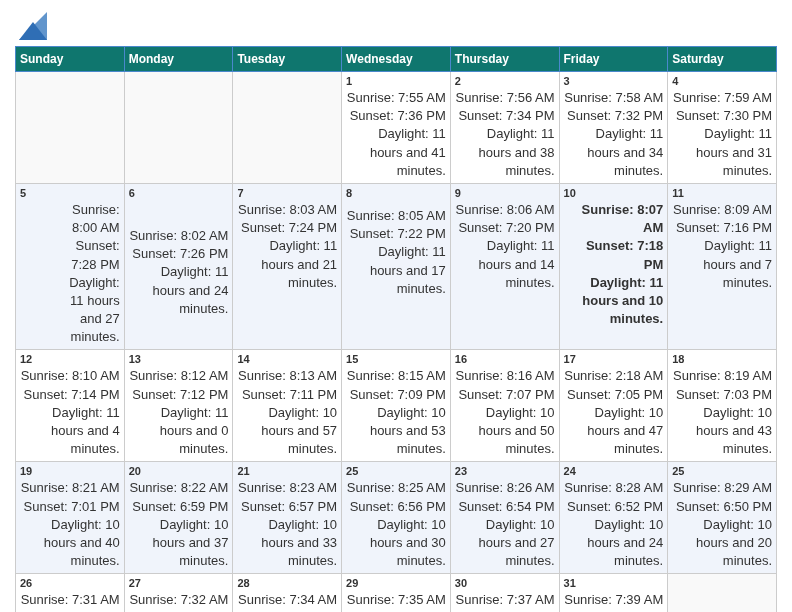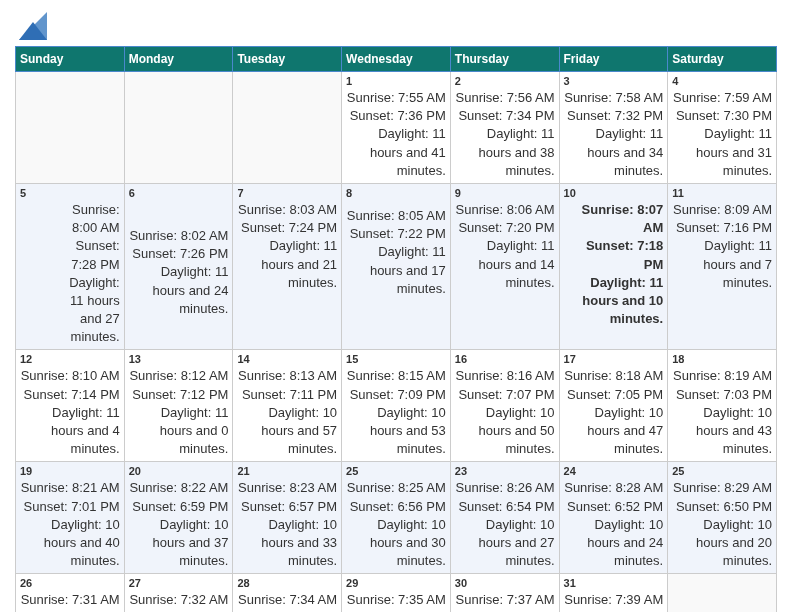--- a/index.html
+++ b/index.html
@@ -236,21 +236,21 @@
 Daylight: 10 hours and 53 minutes.</div>
           </td>
           <td>
             <span class="day-number">16</span>
             <div class="day-info" style="white-space: pre-line;">Sunrise: 8:16 AM
 Sunset: 7:07 PM
 Daylight: 10 hours and 50 minutes.</div>
           </td>
           <td>
             <span class="day-number">17</span>
-            <div class="day-info" style="white-space: pre-line;">Sunrise: 8:18 AM
+            <div class="day-info" style="white-space: pre-line;">Sunrise: 2:18 AM
 Sunset: 7:05 PM
 Daylight: 10 hours and 47 minutes.</div>
           </td>
           <td>
             <span class="day-number">18</span>
             <div class="day-info" style="white-space: pre-line;">Sunrise: 8:19 AM
 Sunset: 7:03 PM
 Daylight: 10 hours and 43 minutes.</div>
           </td>
         </tr>

